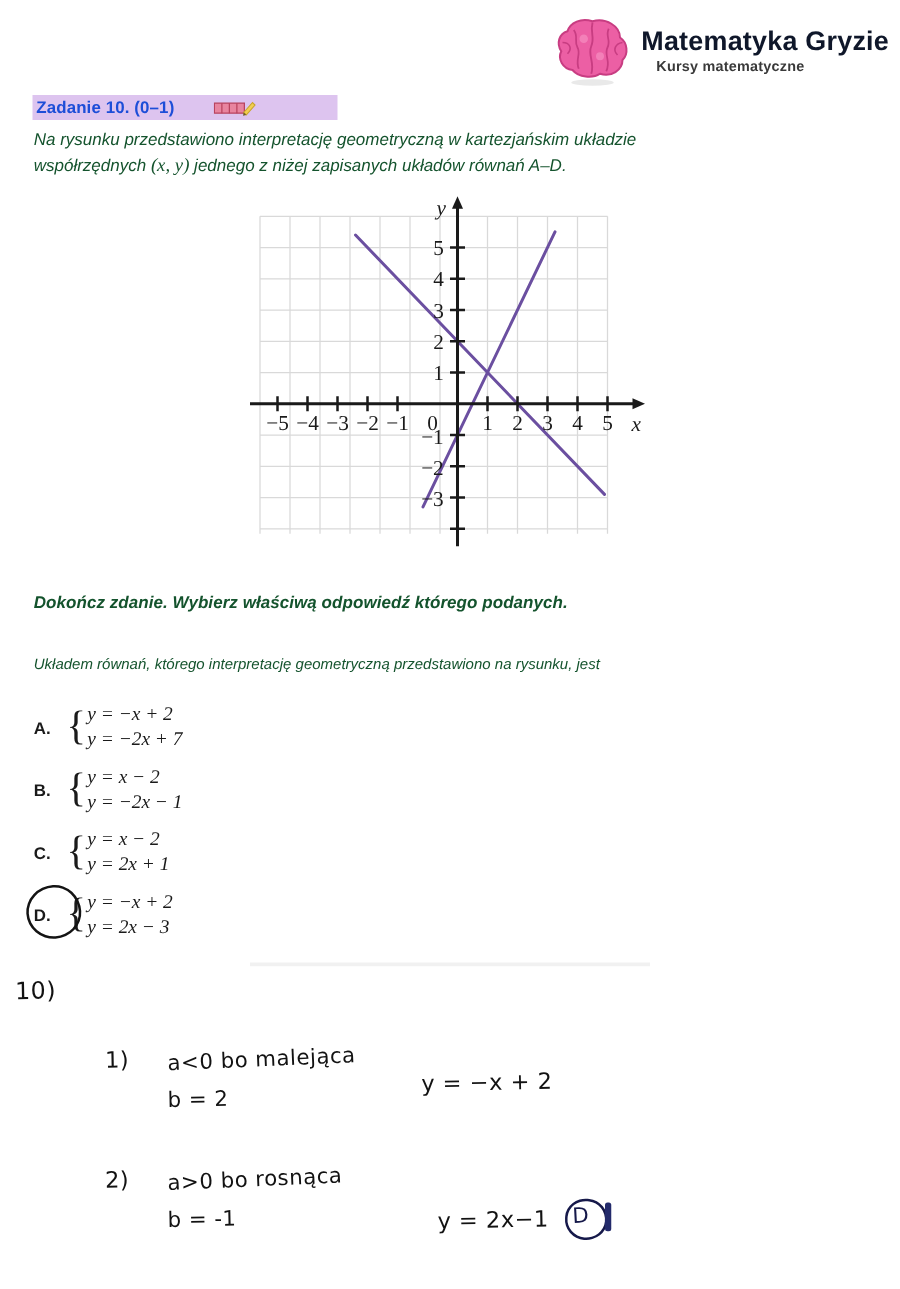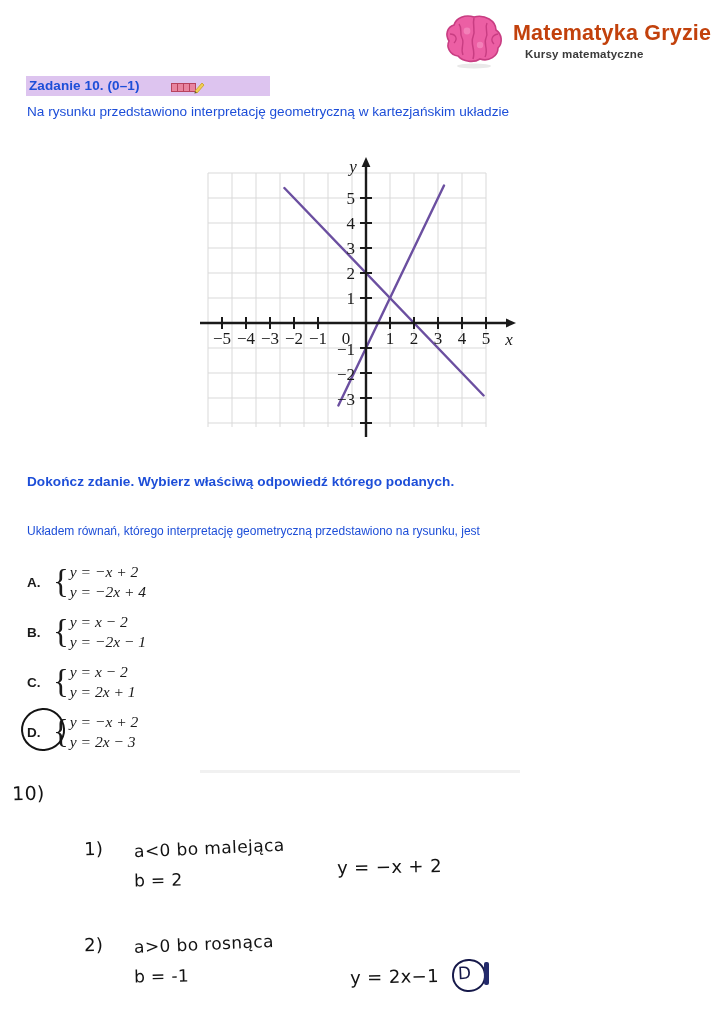--- a/index.html
+++ b/index.html
@@ -35,21 +35,21 @@
   .logo-text {
     margin-left: 8px;
     display: flex;
     flex-direction: column;
     justify-content: center;
   }
   .logo-title {
     font-size: 21.5px;
     font-weight: bold;
     letter-spacing: 0.2px;
-    color: #c2410c;
+    color: #0f172a;
     line-height: 1.05;
     white-space: nowrap;
   }
   .logo-sub {
     font-size: 11.5px;
     font-weight: bold;
     color: #3a3a3a;
     margin-top: 3px;
     letter-spacing: 0.2px;
     white-space: nowrap;
@@ -80,21 +80,22 @@
     top: 80px;
     width: 34px;
     height: 12px;
   }
 
   
   .para {
     position: absolute;
     font-size: 13.6px;
     line-height: 21px;
-    color: #1d4ed8;
+    color: #14532d;
+    font-style: italic;
   }
   #intro { left: 27px; top: 101px; width: 610px; }
   .mathpar { font-family: "Liberation Serif", serif; font-size: 15px; }
 
   #instruction {
     left: 27px; top: 471px;
     font-size: 13.6px;
     font-weight: bold;
     letter-spacing: 0.05px;
   }
@@ -250,20 +251,25 @@
     <line x1="6.5" y1="1.5" x2="6.5" y2="9.5" stroke="#b8425e" stroke-width="1"></line>
     <line x1="12.5" y1="1.5" x2="12.5" y2="9.5" stroke="#b8425e" stroke-width="1"></line>
     <line x1="18.5" y1="1.5" x2="18.5" y2="9.5" stroke="#b8425e" stroke-width="1"></line>
     <path d="M24 9 L31 1 L33 3 L26 11 Z" fill="#f2cf52" stroke="#c9a52c" stroke-width="0.9"></path>
     <path d="M24 9 L26 11 L23.4 11.6 Z" fill="#6a5a2a"></path>
   </svg>
 </div>
 
 <div class="para" id="intro">
   <div>Na rysunku przedstawiono interpretację geometryczną w kartezjańskim układzie</div>
+  <div>
+    <span>współrzędnych</span>
+    <span class="mathpar">(x, y)</span>
+    <span>jednego z niżej zapisanych układów równań A–D.</span>
+  </div>
 </div>
 
 <div id="graph">
   <svg viewBox="0 0 330 290" width="330" height="290">
 
     <g stroke="#d9d9d9" stroke-width="1">
       <line x1="13" y1="21" x2="13" y2="275"></line>
       <line x1="37" y1="21" x2="37" y2="275"></line>
       <line x1="61" y1="21" x2="61" y2="275"></line>
       <line x1="85" y1="21" x2="85" y2="275"></line>
@@ -355,21 +361,21 @@
 <div class="para" id="instruction">Dokończ zdanie. Wybierz właściwą odpowiedź którego podanych.</div>
 <div class="para" id="lead">Układem równań, którego interpretację geometryczną przedstawiono na rysunku, jest</div>
 
 <div class="pen-circle-d"></div>
 
 <div class="option" id="optA">
   <div class="opt-letter">A.</div>
   <div class="opt-brace">{</div>
   <div class="opt-eqs">
     <span>y = −x + 2</span>
-    <span>y = −2x + 4</span>
+    <span>y = −2x + 7</span>
   </div>
 </div>
 
 <div class="option" id="optB">
   <div class="opt-letter">B.</div>
   <div class="opt-brace">{</div>
   <div class="opt-eqs">
     <span>y = x − 2</span>
     <span>y = −2x − 1</span>
   </div>

